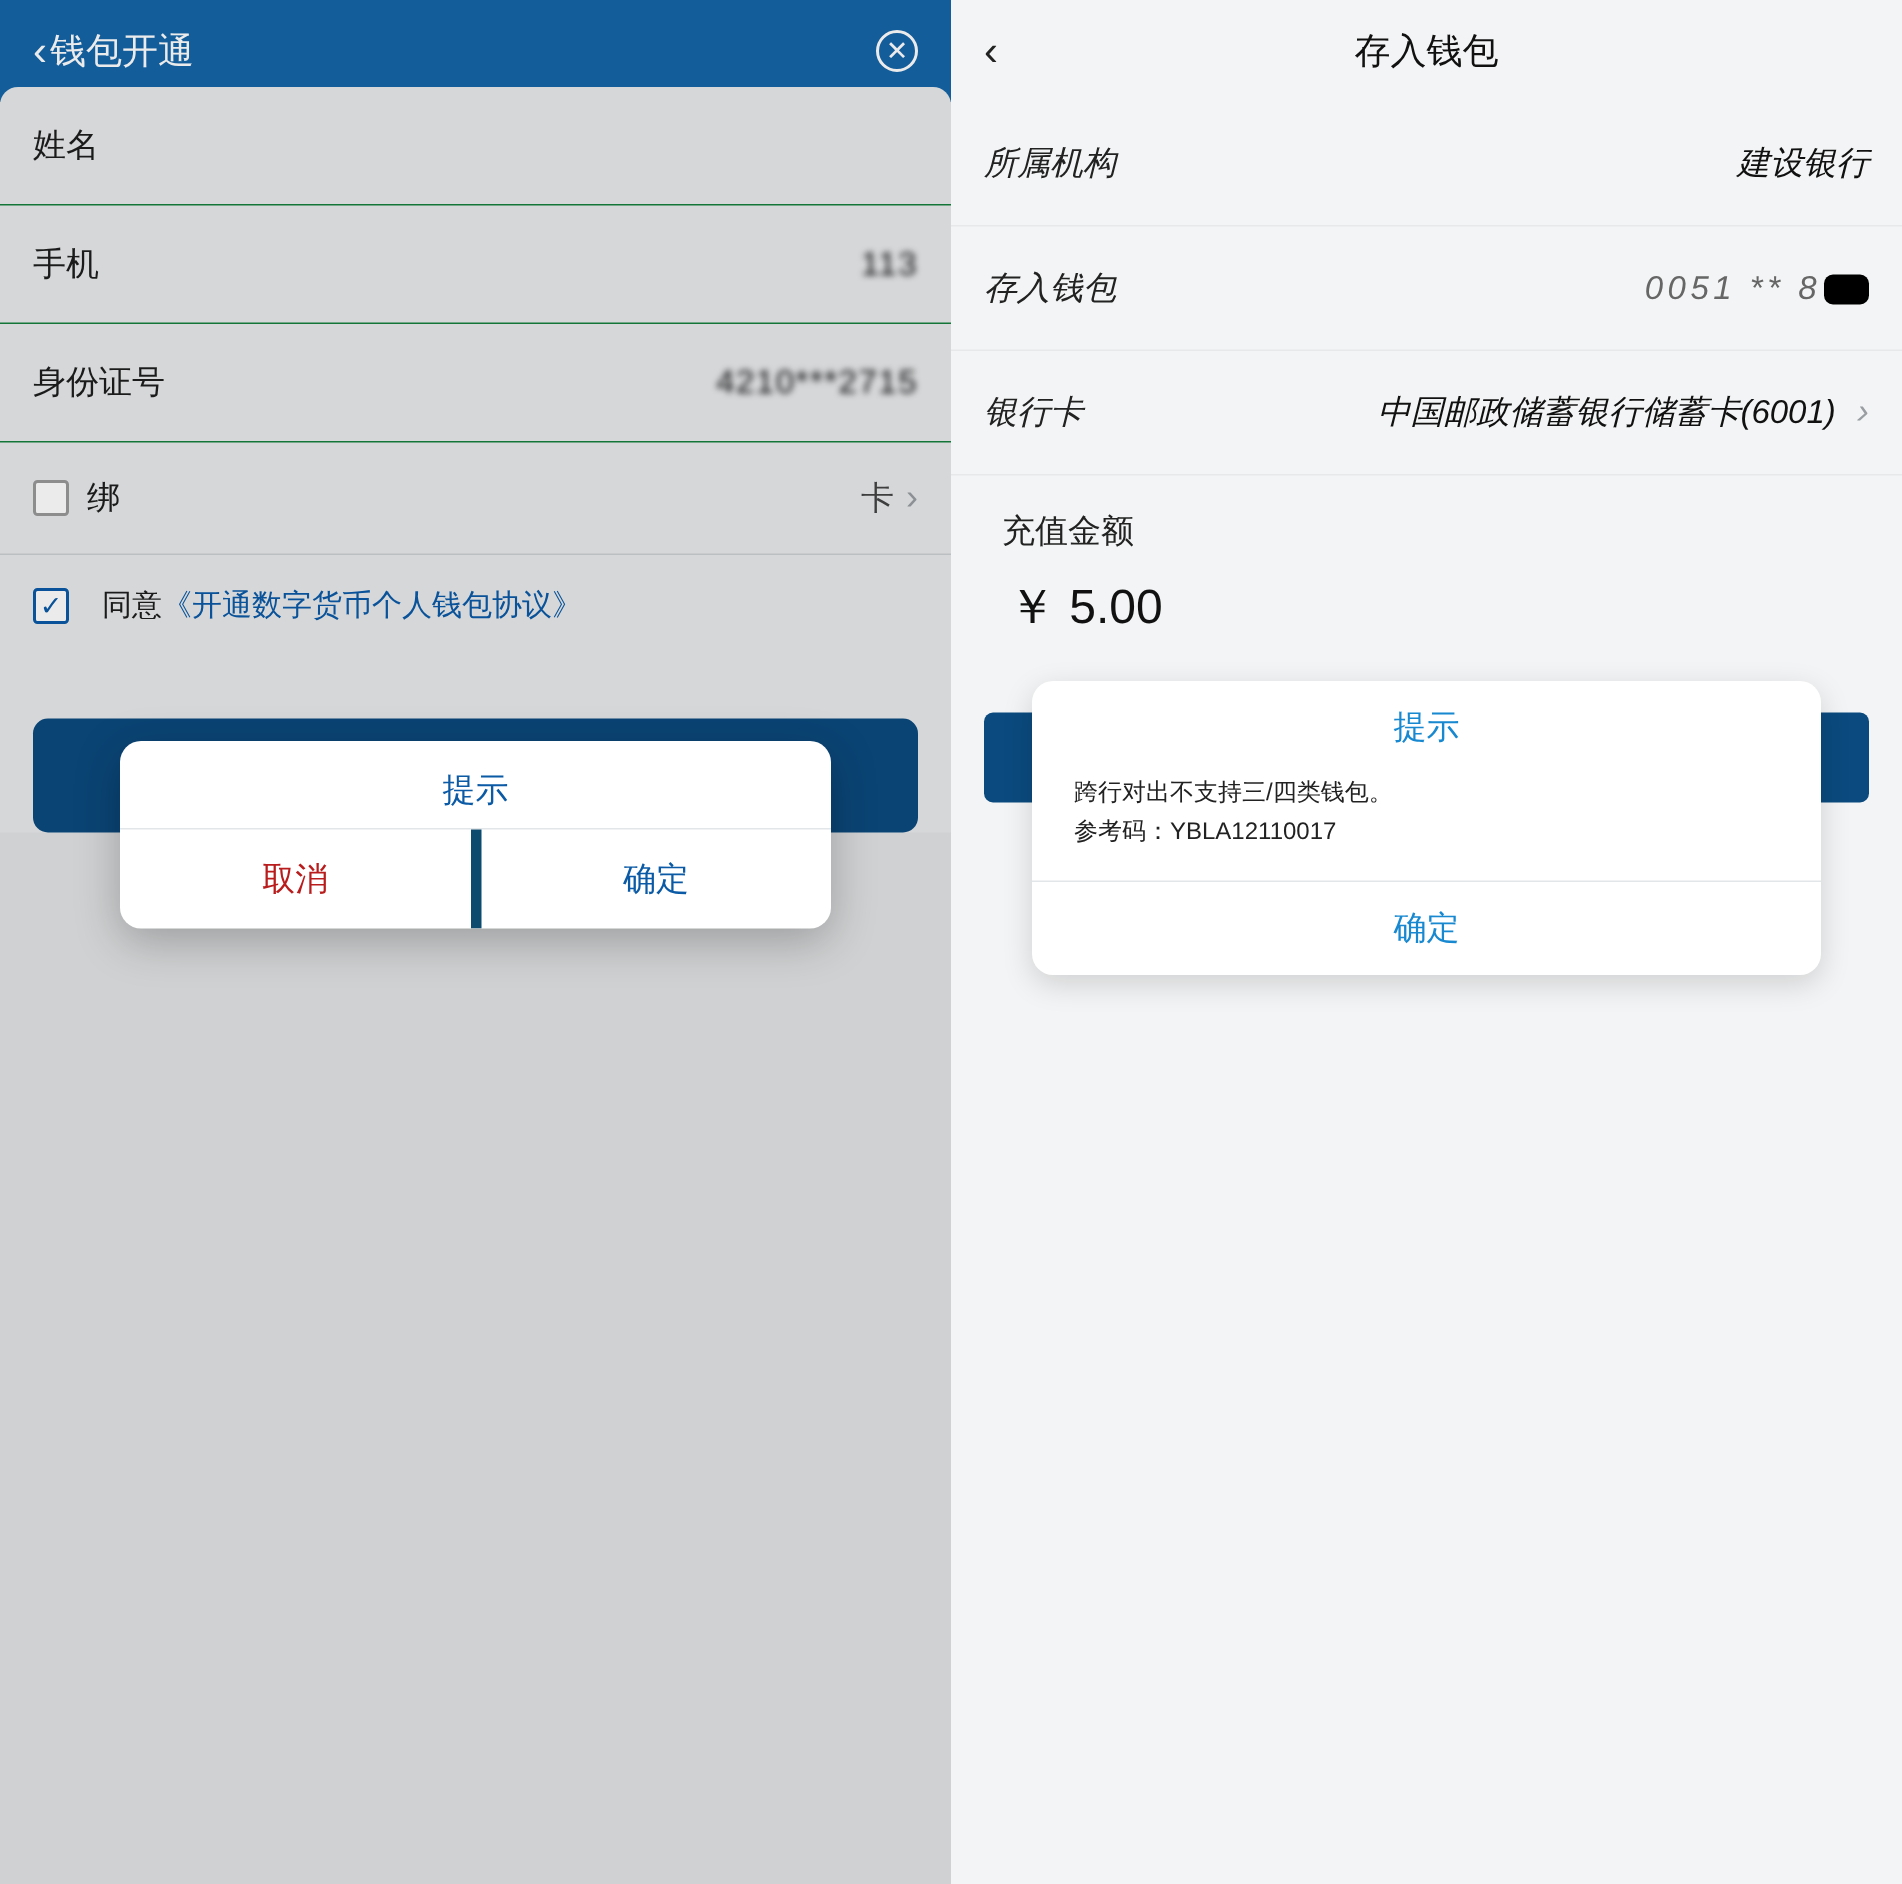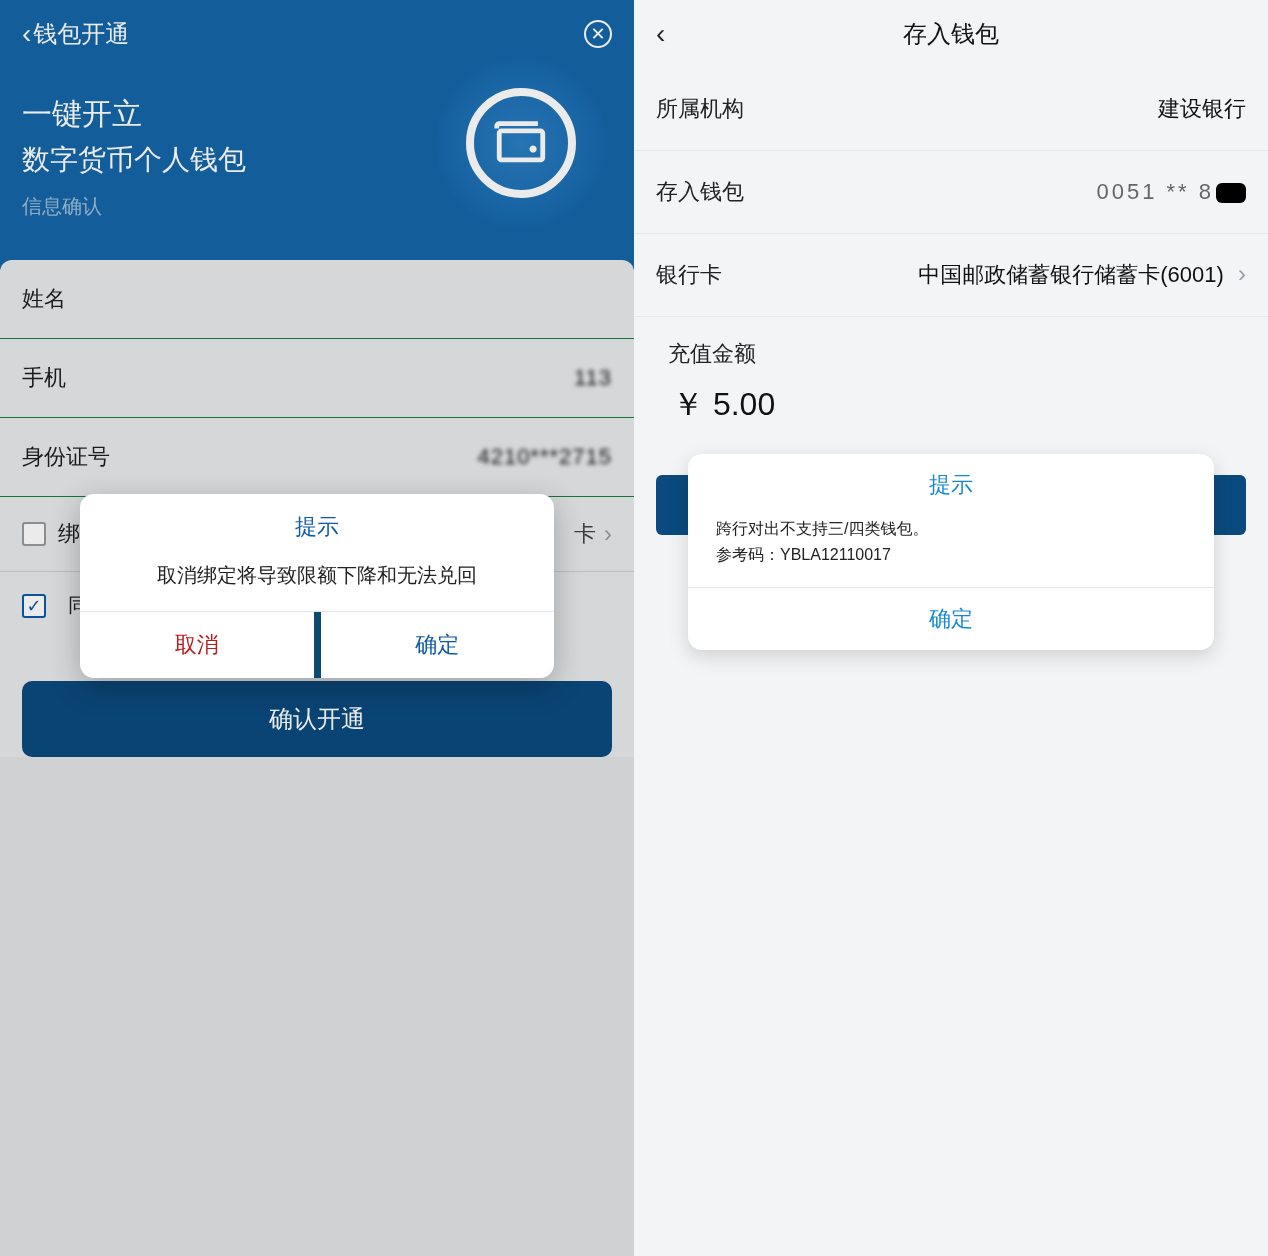--- a/index.html
+++ b/index.html
@@ -251,20 +251,21 @@
       font-size: 24px;
       color: #111;
     }
     .info-row {
       padding: 26px 22px;
       display: flex;
       justify-content: space-between;
       align-items: center;
       border-bottom: 1px solid #e6e8ea;
       font-size: 22px;
+      font-style: italic;
     }
     .info-label {
       color: #222;
     }
     .info-value {
       color: #111;
     }
     .info-value-wallet {
       letter-spacing: 3px;
       color: #666;
@@ -331,32 +332,20 @@
   </style>
 </head>
 <body>
 
 <div class="screen left-screen">
   <div class="left-content">
     <div class="blue-header">
       <span class="back-icon">‹</span>
       <span class="header-title">钱包开通</span>
       <span class="close-icon">✕</span>
-    </div>
-    <div class="hero">
-      <div class="hero-line1">一键开立</div>
-      <div class="hero-line2">数字货币个人钱包</div>
-      <div class="hero-sub">信息确认</div>
-      <div class="wallet-circle">
-        <div class="wallet-ring">
-          <svg viewBox="0 0 24 24">
-            <path d="M20 6H4c-1.1 0-2 .9-2 2v10c0 1.1.9 2 2 2h16c1.1 0 2-.9 2-2V8c0-1.1-.9-2-2-2zm0 12H4V8h16v10zm-3-5c-.83 0-1.5.67-1.5 1.5S16.17 16 17 16s1.5-.67 1.5-1.5S17.83 13 17 13zM3 5h16V3H3c-1.1 0-2 .9-2 2v1h2V5z"></path>
-          </svg>
-        </div>
-      </div>
     </div>
     <div class="form-section">
       <div class="form-row">
         <span>姓名</span>
       </div>
       <div class="form-row">
         <span>手机</span>
         <span class="form-value">113</span>
       </div>
       <div class="form-row">
@@ -373,21 +362,20 @@
         <span class="checkbox checked">✓</span>
         <span class="agree-text">同意</span>
         <span class="agreement-link">《开通数字货币个人钱包协议》</span>
       </div>
       <div class="confirm-btn">确认开通</div>
     </div>
   </div>
 
   <div class="dialog">
     <div class="dialog-title">提示</div>
-    <div class="dialog-msg">取消绑定将导致限额下降和无法兑回</div>
     <div class="dialog-btns">
       <div class="dialog-btn dialog-cancel">取消</div>
       <div class="dialog-btn dialog-ok">确定</div>
     </div>
   </div>
 </div>
 
 <div class="screen right-screen">
   <div class="right-header">
     <span class="back-icon">‹</span>

